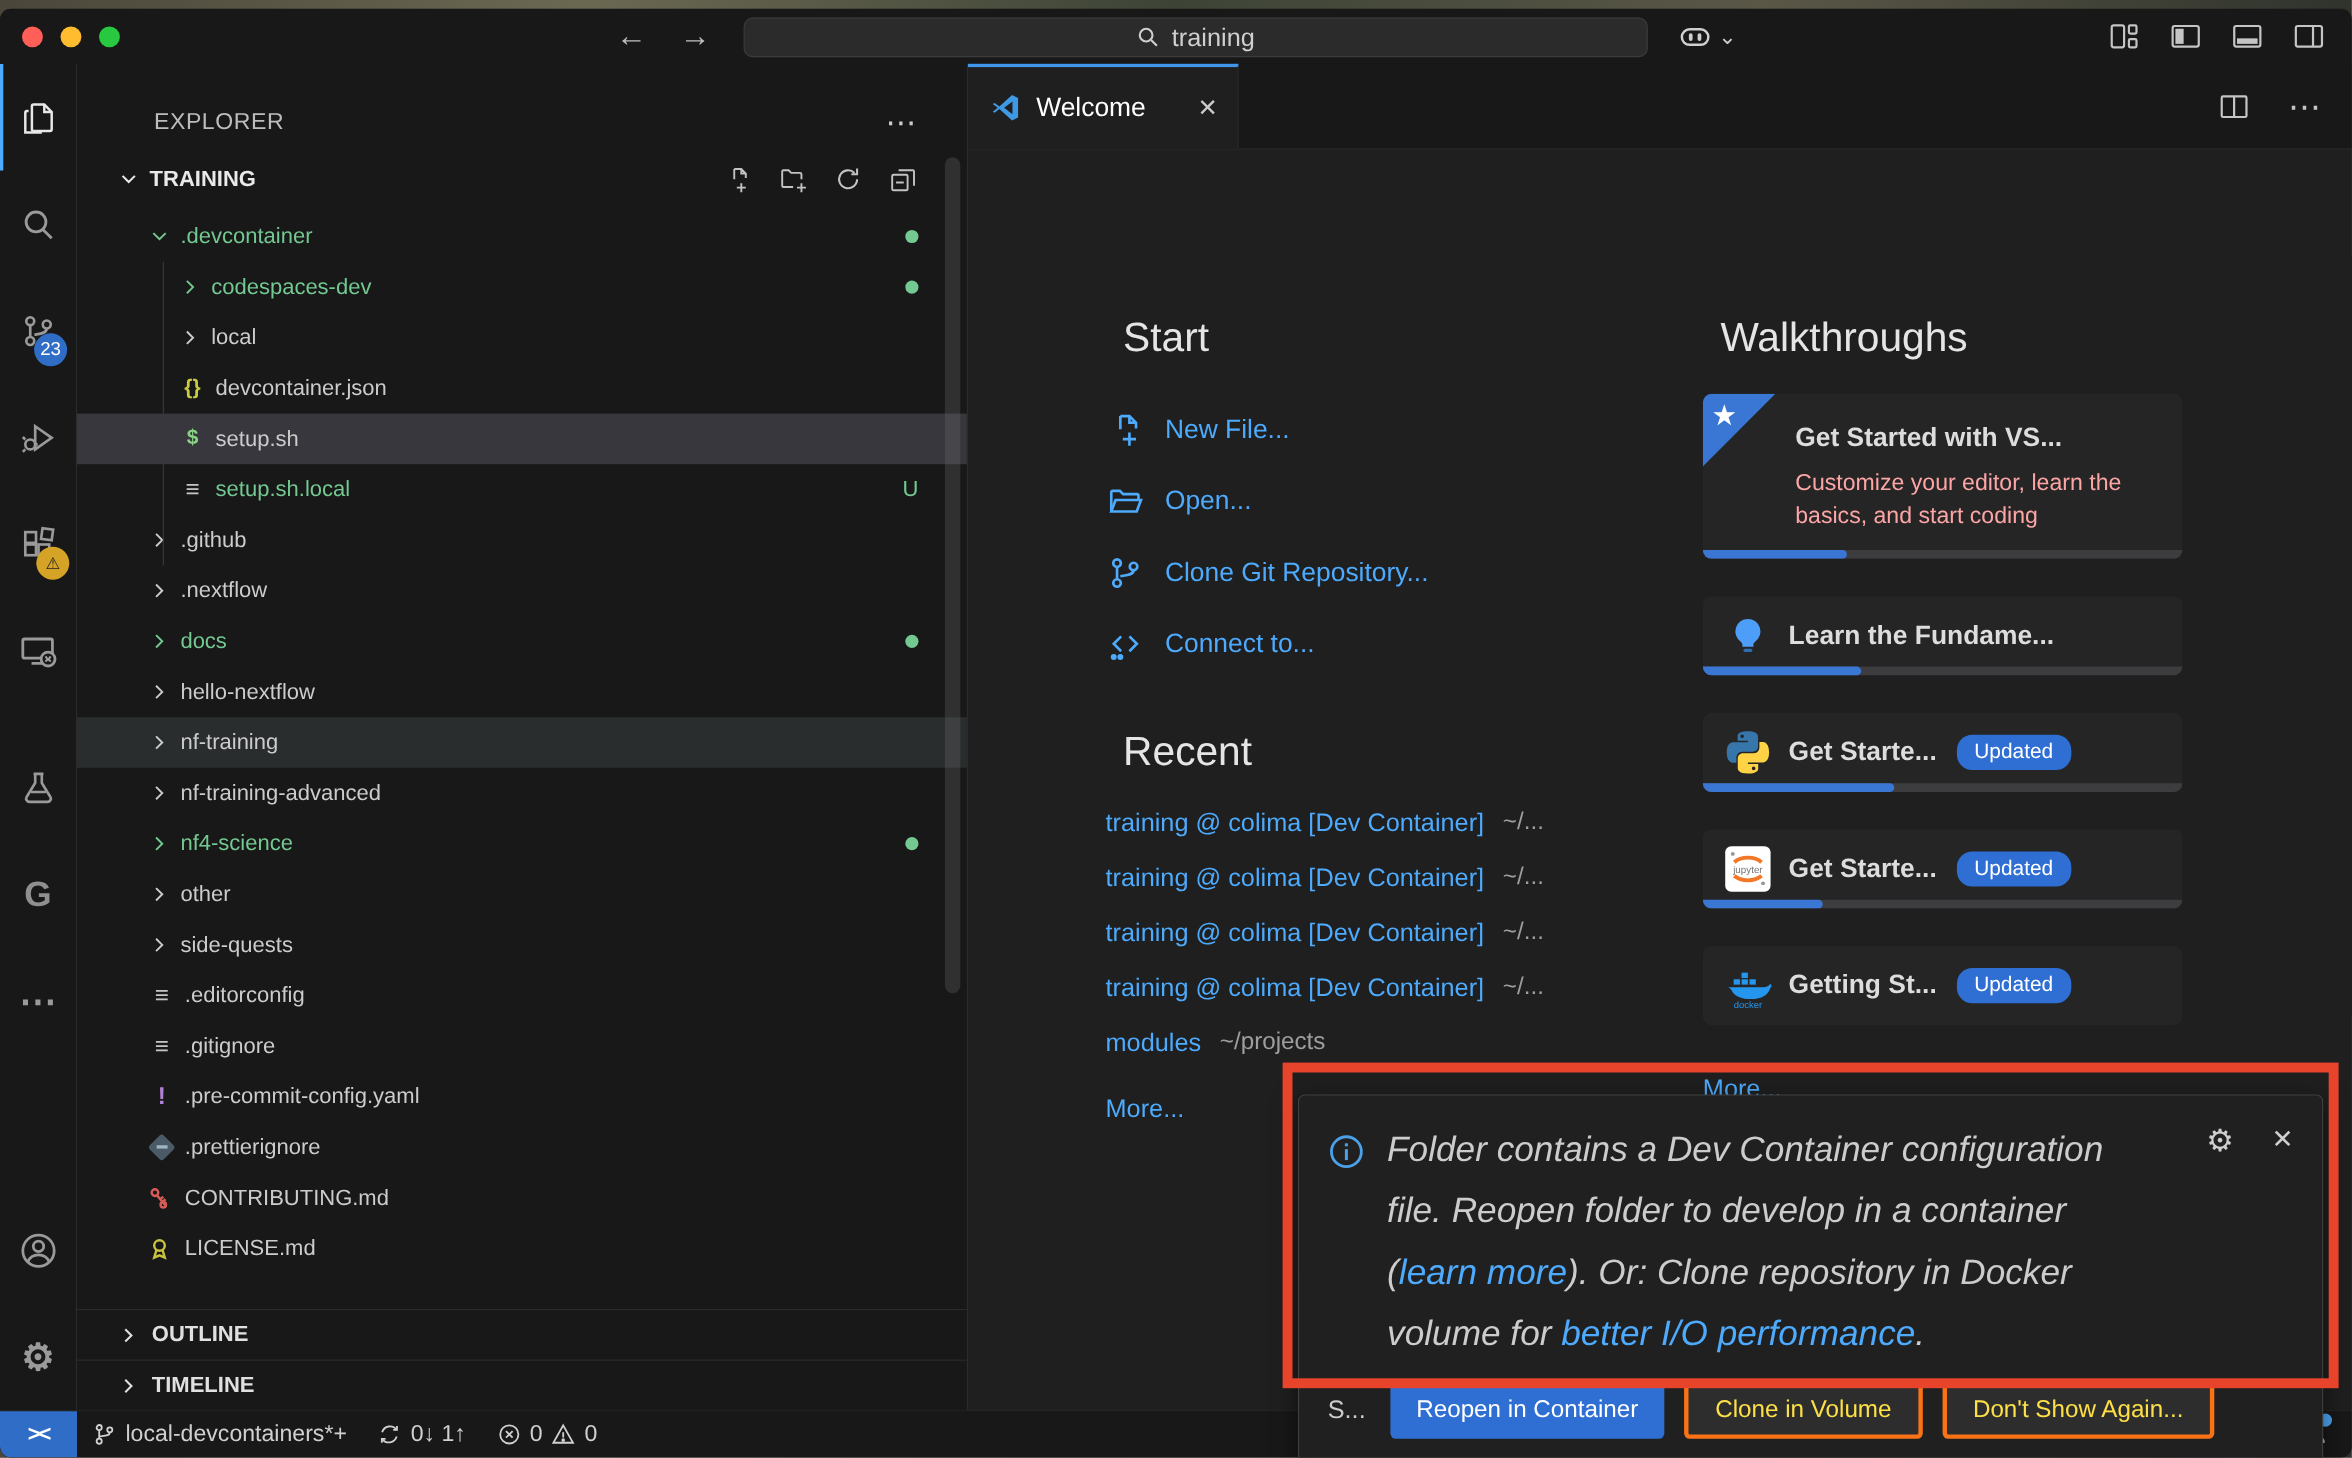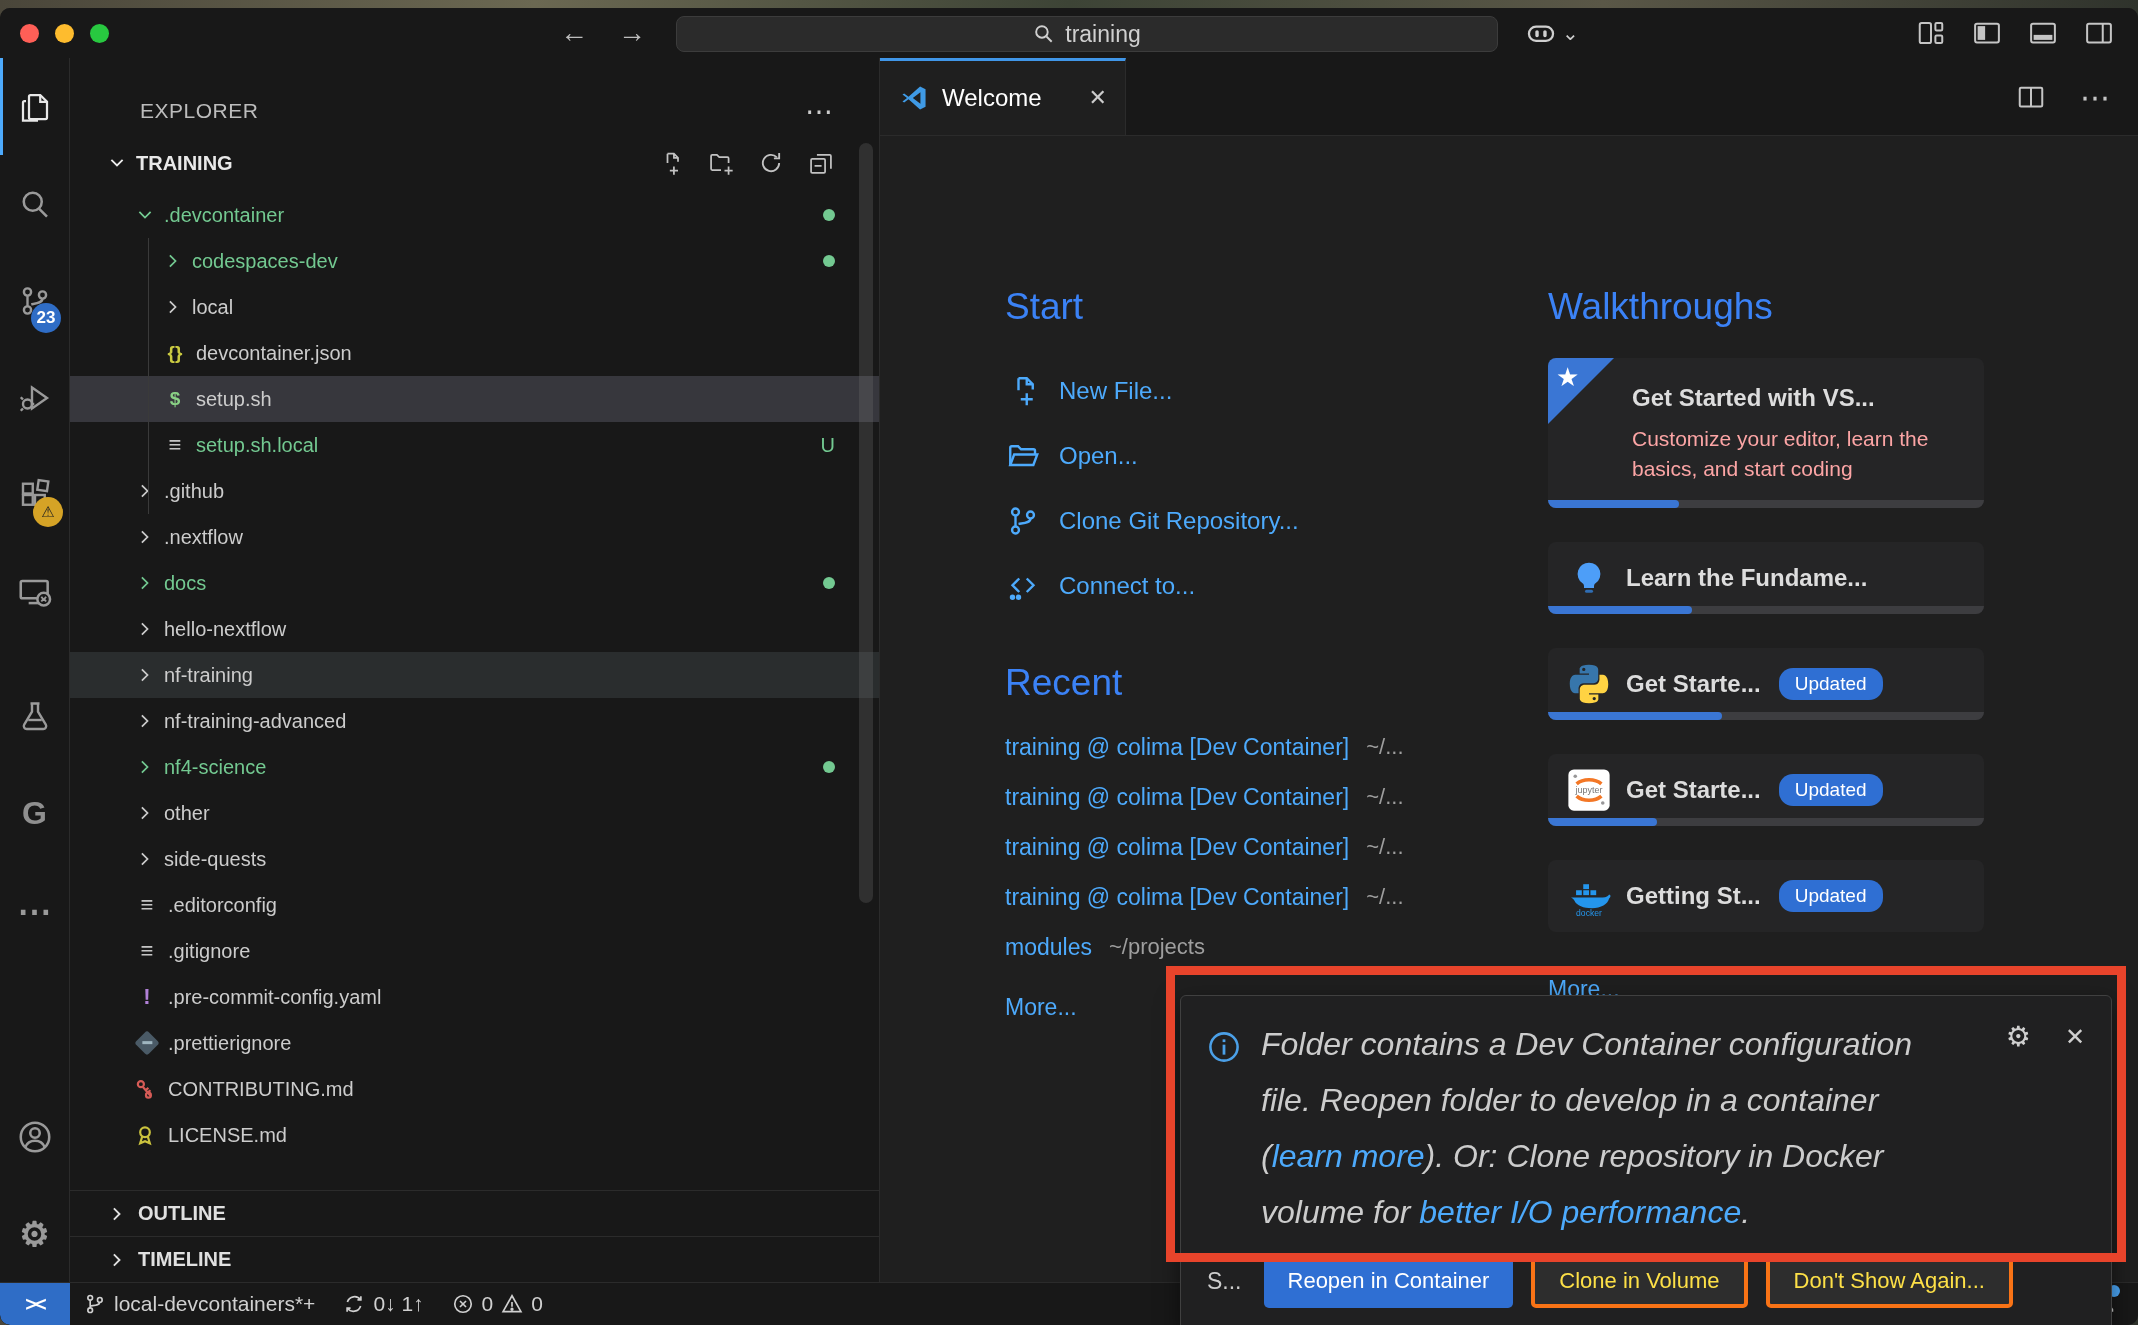--- a/index.html
+++ b/index.html
@@ -22,21 +22,21 @@
     color:#cfcfcf; font-size:23px;}
   .tb-right{ position:absolute; right:24px; top:0; height:50px; display:flex; align-items:center; gap:26px;}
   .copilot-wrap{ position:absolute; left:1524px; top:0; height:50px; display:flex; align-items:center; gap:4px; color:#cfcfcf;}
   
   .main{ flex:1; display:flex; min-height:0;}
   .activitybar{ width:70px; background:#181818; border-right:1px solid #2b2b2b; display:flex; flex-direction:column; align-items:stretch;}
   .ab-item{ height:97px; display:flex; align-items:center; justify-content:center; position:relative; color:#9a9a9a; cursor:pointer;}
   .ab-item.active{ box-shadow:inset 3px 0 0 #4daafc; color:#e7e7e7;}
   .ab-item .txticon{ font-size:34px; color:#9a9a9a; font-weight:700;}
   .ab-badge{ position:absolute; right:8px; bottom:16px; min-width:30px; height:30px; border-radius:15px;
-    background:#2f6dc6; color:#fff; font-size:17px; display:flex; align-items:center; justify-content:center; padding:0 5px; font-weight:700;}
+    background:#2f6dc6; color:#fff; font-size:17px; display:flex; align-items:center; justify-content:center; padding:0 5px; font-weight:400;}
   .ab-warn{ position:absolute; right:6px; bottom:16px; width:30px; height:30px; border-radius:50%;
     background:#d5a326; color:#1f1f1f; font-size:15px; display:flex; align-items:center; justify-content:center;}
   .ab-spacer{flex:1;}
   .mt30{margin-top:28px;}
   
   .sidebar{ width:810px; background:#181818; border-right:1px solid #2b2b2b; display:flex; flex-direction:column; position:relative;}
   .exp-title{ height:80px; display:flex; align-items:center; padding:26px 44px 0 70px; color:#bcbcbc;
     font-size:21px; letter-spacing:.5px;}
   .exp-title .dots{ margin-left:auto; font-size:28px; color:#cccccc; letter-spacing:2px; cursor:pointer;}
   .section-hdr{ height:50px; display:flex; align-items:center; padding:0 44px 0 36px; color:#e9e9e9; font-weight:700; font-size:20px; gap:8px;}
@@ -61,21 +61,21 @@
   .sb-scroll{ position:absolute; right:6px; top:85px; width:14px; height:760px; background:rgba(121,121,121,.25); border-radius:7px;}
   
   .editor{ flex:1; display:flex; flex-direction:column; background:#1f1f1f; min-width:0;}
   .tabbar{ height:78px; background:#181818; border-bottom:1px solid #2b2b2b; display:flex; position:relative; flex:none;}
   .tab{ width:246px; background:#1f1f1f; border-top:3px solid #4096e8; border-right:1px solid #2b2b2b;
     display:flex; align-items:center; gap:14px; padding:0 18px 0 20px; color:#ffffff; font-size:24px;}
   .tab .close{ margin-left:auto; color:#cccccc; font-size:22px; cursor:pointer;}
   .tab-acts{ position:absolute; right:28px; top:0; height:78px; display:flex; align-items:center; gap:34px; color:#c5c5c5;}
   .content{ flex:1; position:relative; overflow:hidden;}
   .col-start{ position:absolute; left:125px; top:150px; width:560px;}
-  .col-start h2, .col-walk h2{ font-size:37px; font-weight:500; color:#3b82f6; margin-bottom:30px;}
+  .col-start h2, .col-walk h2{ font-size:37px; font-weight:500; color:#e5e5e5; margin-bottom:30px;margin-left:16px;}
   .start-item{ display:flex; align-items:center; gap:18px; height:65px; color:#4daafc; font-size:24px; cursor:pointer;}
   .recent-h{ margin-top:44px;}
   .recent-row{ display:flex; align-items:flex-start; gap:17px; height:50px; font-size:23px;}
   .recent-row .rlink{ color:#4daafc; cursor:pointer; white-space:nowrap;}
   .recent-row .rpath{ color:#9e9e9e; font-size:22px;}
   .more-link{ color:#4daafc; font-size:23px; margin-top:10px; cursor:pointer; display:inline-block;}
   .col-walk{ position:absolute; left:668px; top:150px; width:436px;}
   .card{ background:#252526; border-radius:8px; position:relative; margin-bottom:34px; overflow:hidden;}
   .card.big{ height:150px; padding:26px 24px 0 84px;}
   .card.small{ height:72px; display:flex; align-items:center; padding:0 18px 0 78px;}

